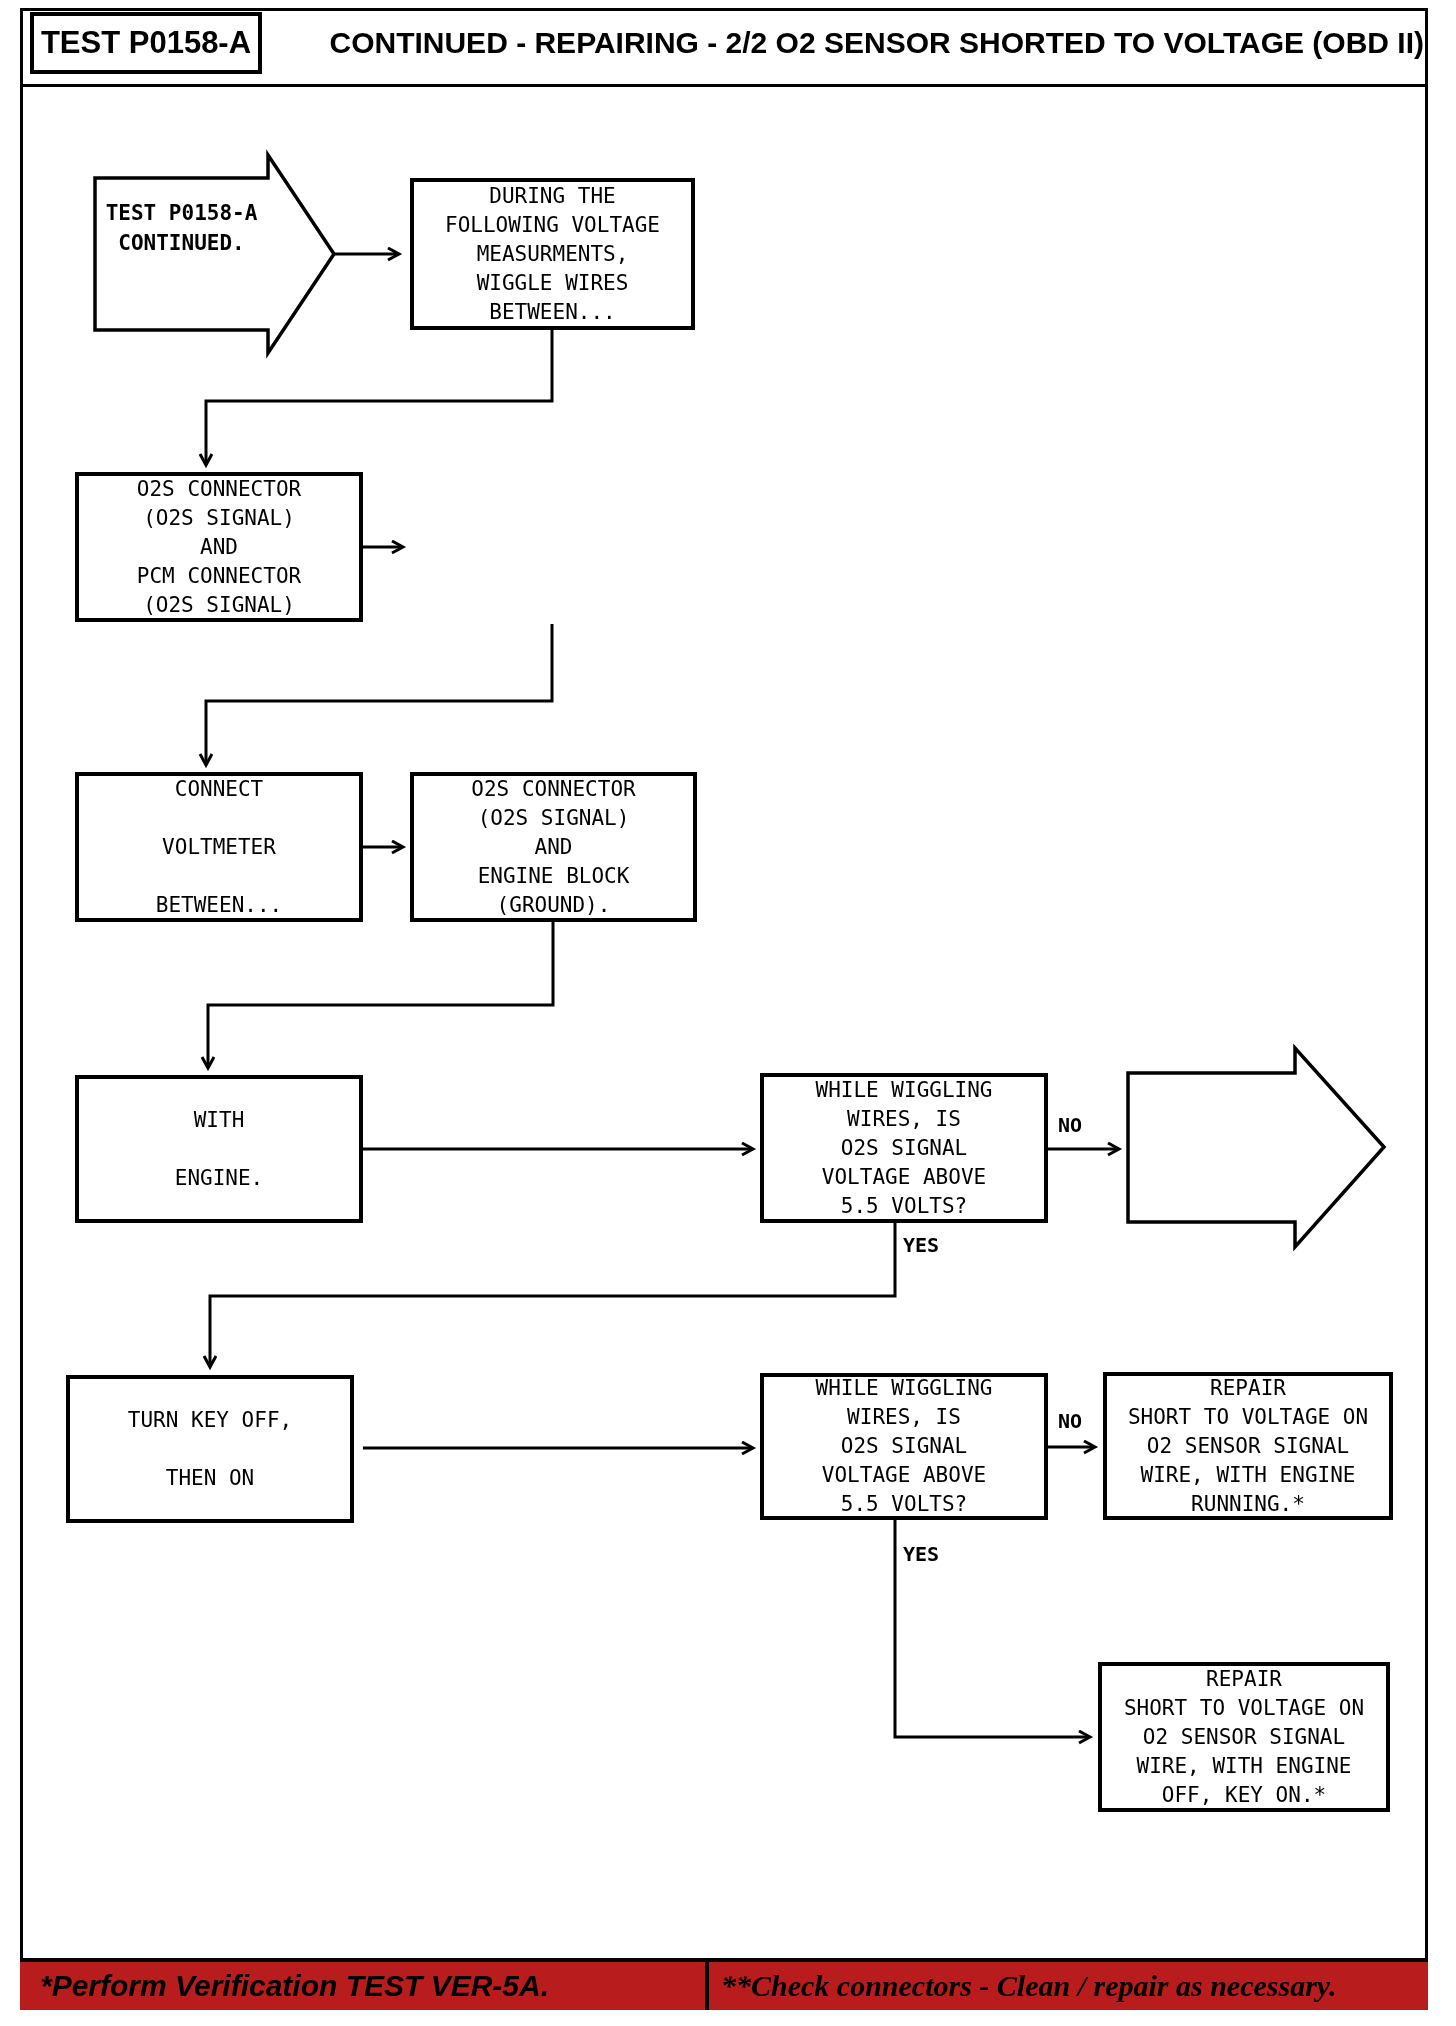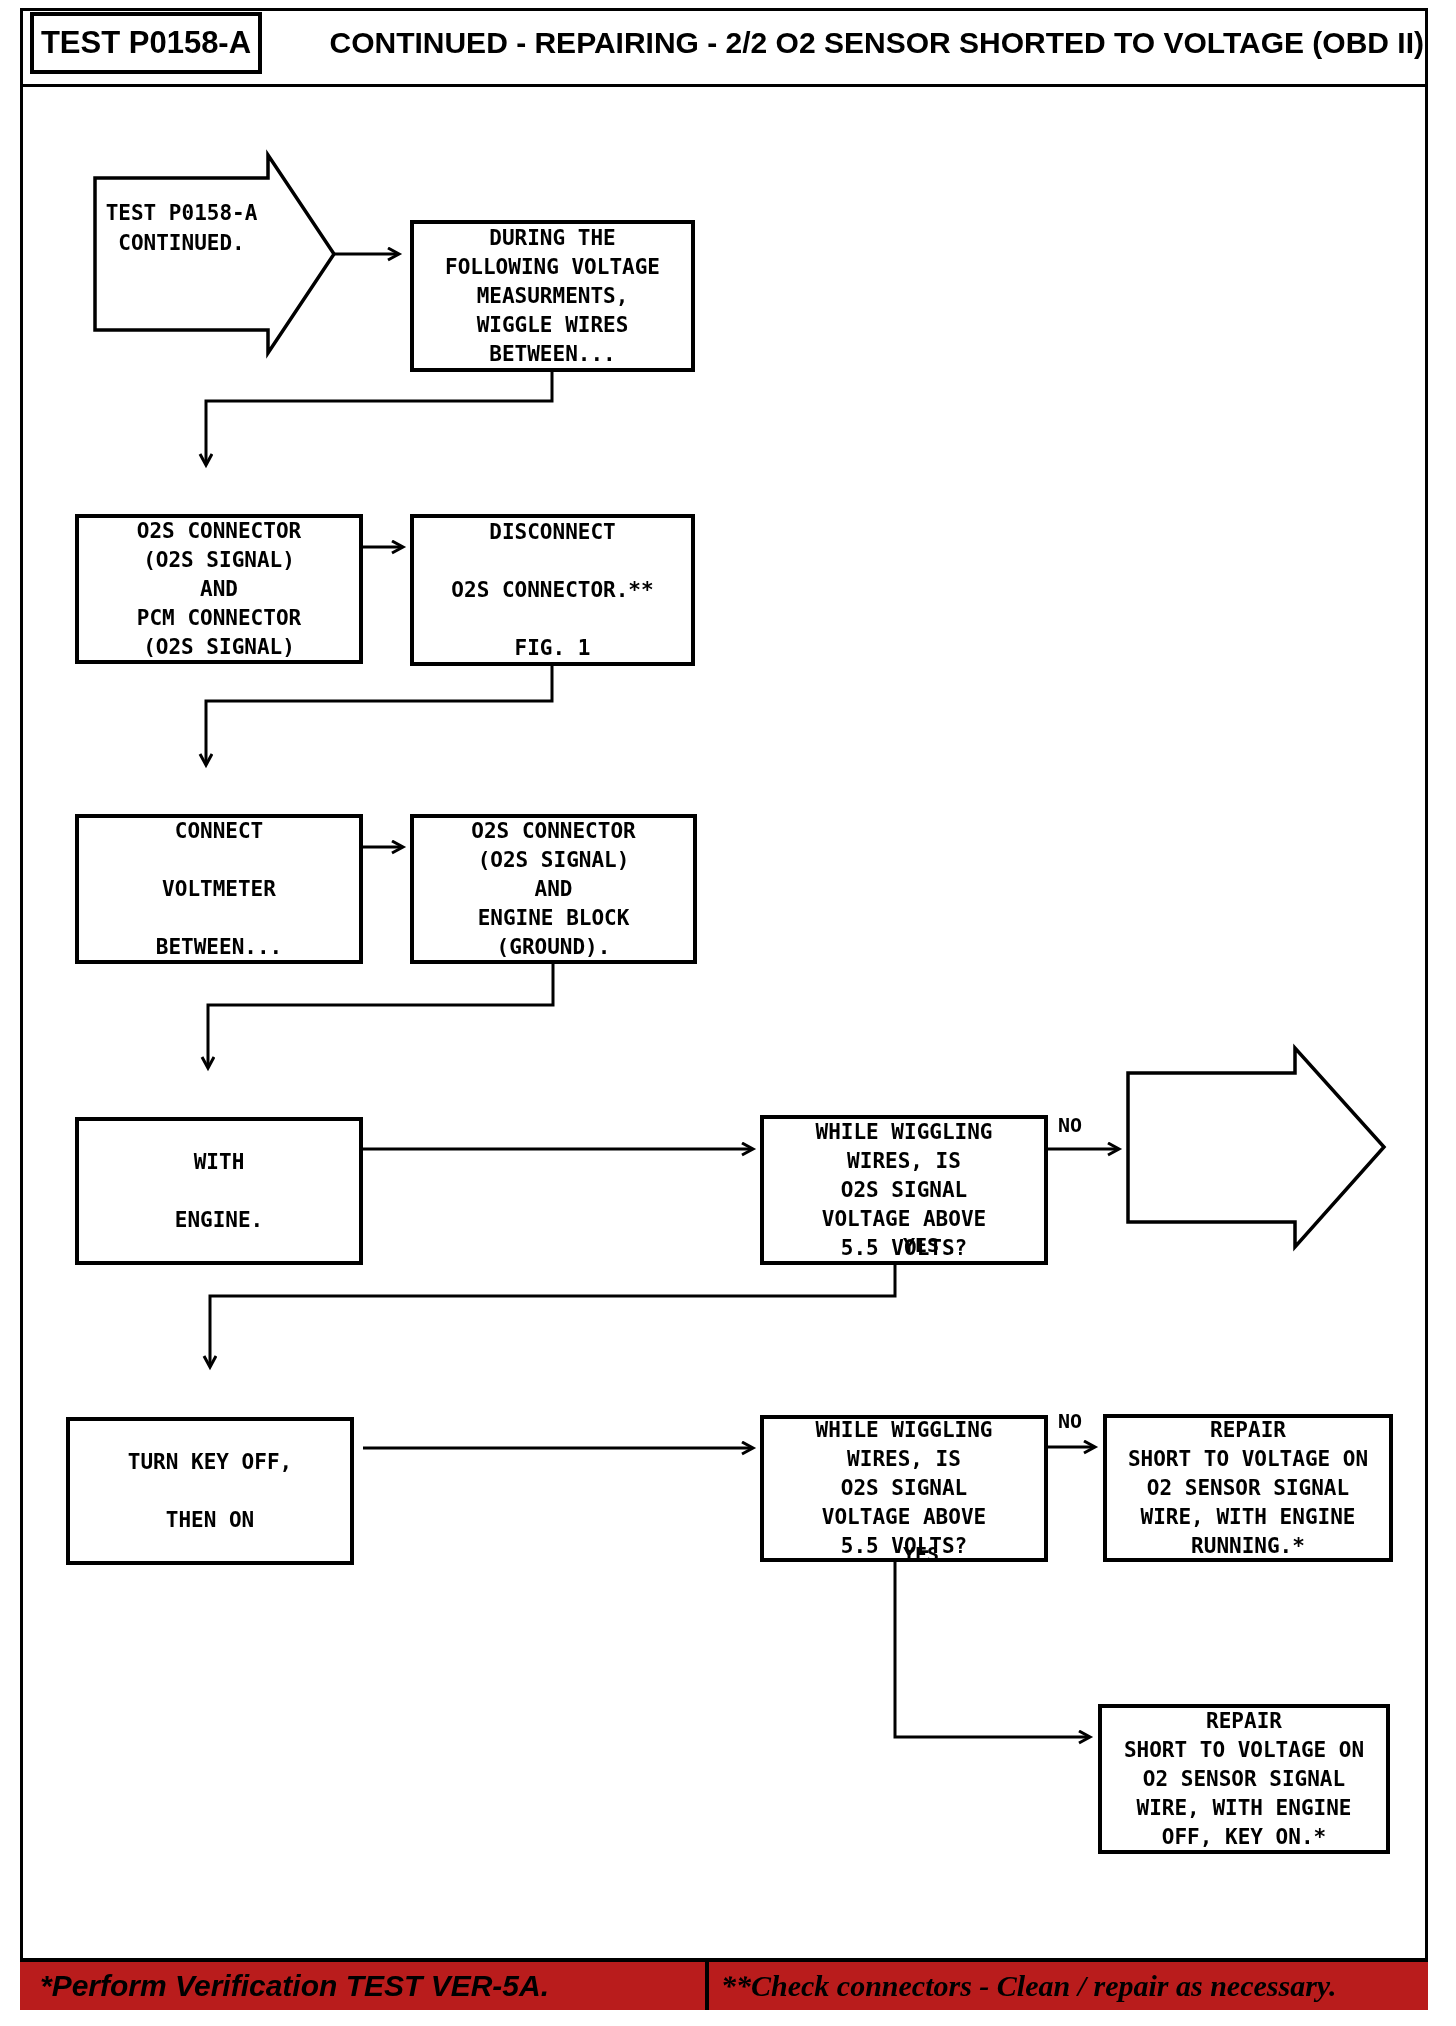--- a/index.html
+++ b/index.html
@@ -14,21 +14,21 @@
   
   .test-id-box{position:absolute;left:30px;top:12px;width:232px;height:62px;
     border:4px solid #000;box-sizing:border-box;background:#fff;
     display:flex;align-items:center;justify-content:center;}
   .test-id-box span{font-family:"Liberation Sans",sans-serif;font-weight:bold;font-size:31px;letter-spacing:0px;}
   .page-title{position:absolute;left:284px;top:26px;width:1140px;
     font-family:"Liberation Sans",sans-serif;font-weight:bold;font-size:30px;letter-spacing:0px;white-space:nowrap;text-align:right;}
   
   .fbox{position:absolute;border:4px solid #000;box-sizing:border-box;background:#fff;
     display:flex;flex-direction:column;justify-content:center;align-items:center;
-    font-weight:bold;font-size:21px;text-align:right;margin-top:42px;}
+    font-weight:normal;font-size:21px;text-align:right;}
   .fbox .ln{display:block;line-height:29px;min-height:29px;white-space:pre;}
   .ptext{position:absolute;display:flex;flex-direction:column;align-items:center;
     font-weight:bold;font-size:21px;text-align:center;}
   .ptext .ln{display:block;line-height:30px;min-height:30px;white-space:pre;}
   .ptext.wide .ln{line-height:44px;min-height:44px;}
   .edge-label{position:absolute;font-weight:bold;font-size:20px;line-height:22px;}
   svg.flow{position:absolute;left:0;top:0;width:1456px;height:2026px;}
   
   .footer-band{position:absolute;left:20px;top:1958px;width:1408px;height:52px;
     border-top:4px solid #000;box-sizing:border-box;background:#b91c1c;display:flex;}
@@ -88,27 +88,20 @@
   </div>
 
   <div class="fbox" style="left:75px;top:472px;width:288px;height:150px;">
     <span class="ln">O2S CONNECTOR</span>
     <span class="ln">(O2S SIGNAL)</span>
     <span class="ln">AND</span>
     <span class="ln">PCM CONNECTOR</span>
     <span class="ln">(O2S SIGNAL)</span>
   </div>
 
-  <div class="fbox" style="left:410px;top:472px;width:285px;height:152px;">
-    <span class="ln">DISCONNECT</span>
-    <span class="ln"></span>
-    <span class="ln">O2S CONNECTOR.**</span>
-    <span class="ln"></span>
-    <span class="ln">FIG. 1</span>
-  </div>
 
   <div class="fbox" style="left:75px;top:772px;width:288px;height:150px;">
     <span class="ln">CONNECT</span>
     <span class="ln"></span>
     <span class="ln">VOLTMETER</span>
     <span class="ln"></span>
     <span class="ln">BETWEEN...</span>
   </div>
 
   <div class="fbox" style="left:410px;top:772px;width:287px;height:150px;">

